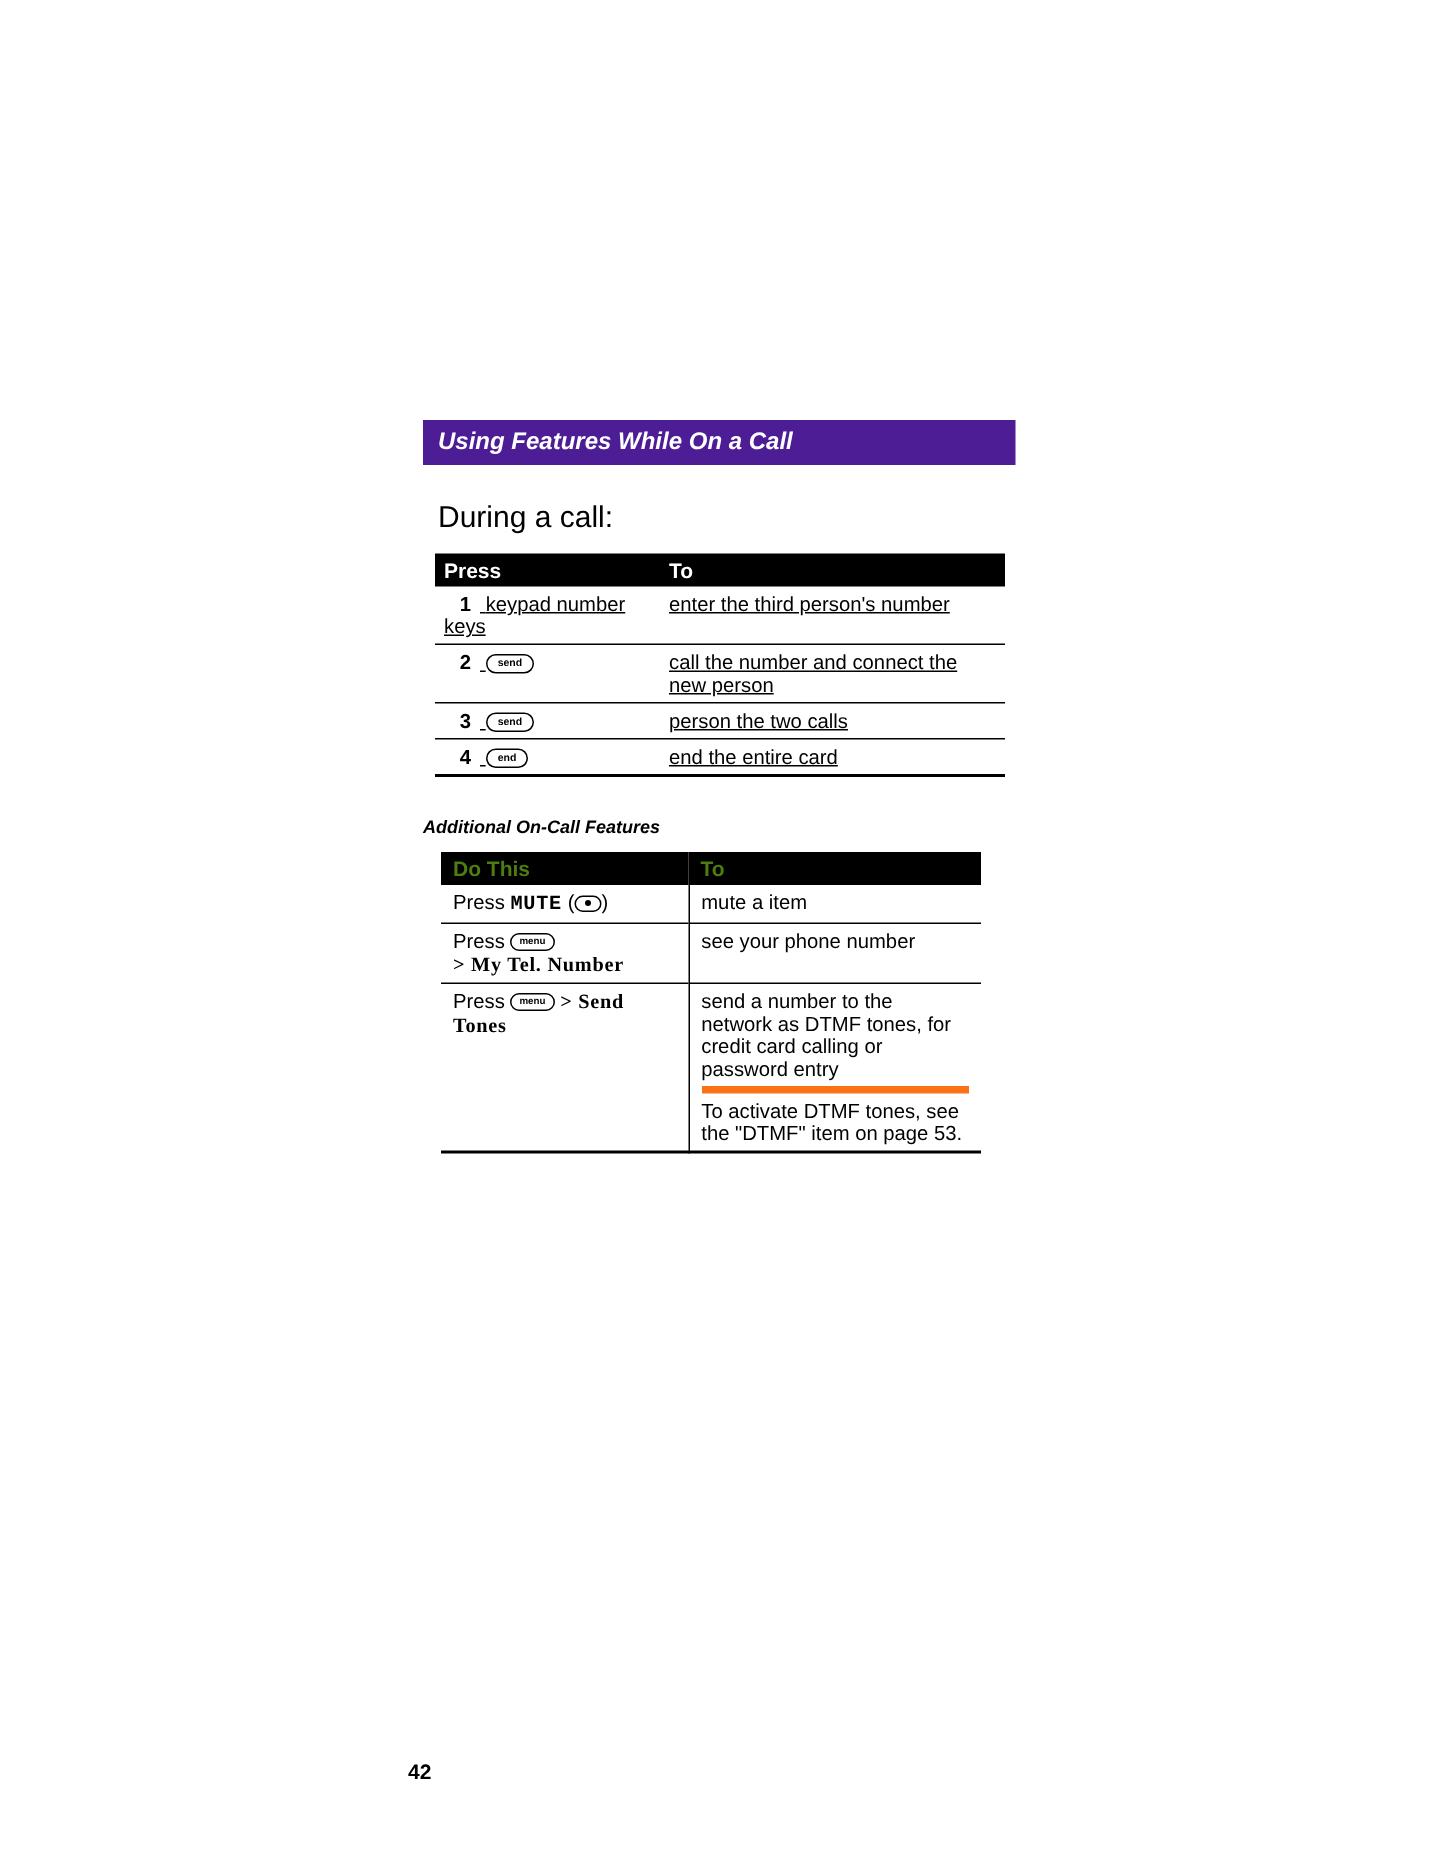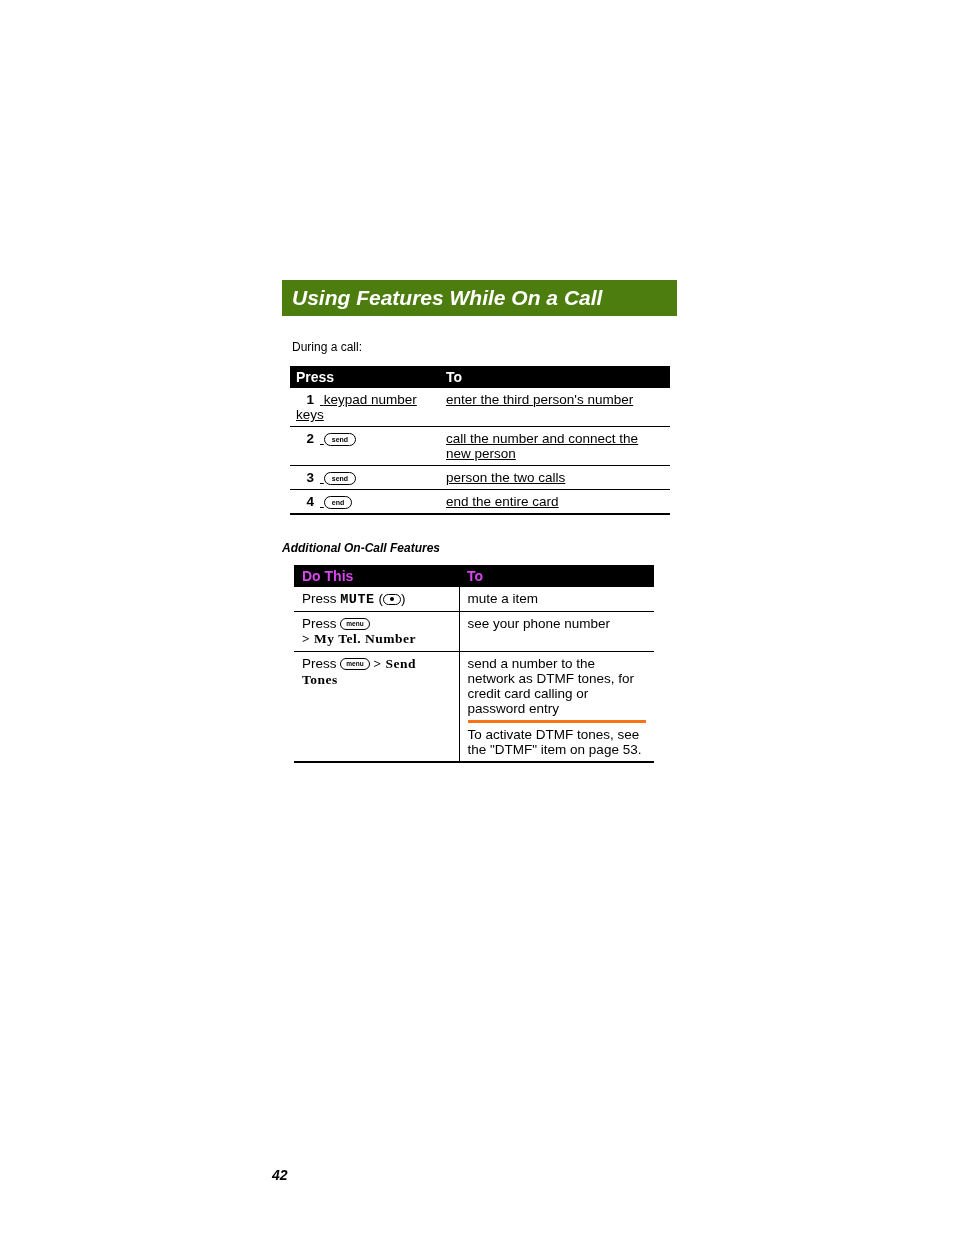--- a/index.html
+++ b/index.html
@@ -14,30 +14,30 @@
       height: 1235px;
       position: relative;
     }
     .page {
       position: absolute;
       top: 280px;
       left: 282px;
       width: 395px;
     }
     .title-bar {
-      background: #4d7c0f;
+      background: #4c1d95;
       color: #fff;
       font-style: italic;
       font-weight: bold;
-      font-size: 21px;
+      font-size: 16px;
       padding: 6px 10px;
       margin-bottom: 24px;
     }
     .intro-text {
-      font-size: 12px;
+      font-size: 20px;
       margin-bottom: 12px;
       margin-left: 10px;
       font-weight: 300;
     }
     .table1 {
       width: 380px;
       margin-left: 8px;
       border-collapse: collapse;
       margin-bottom: 26px;
     }
@@ -96,21 +96,21 @@
       margin-left: 10px;
       font-weight: 300;
     }
     .table2 {
       width: 360px;
       margin-left: 12px;
       border-collapse: collapse;
     }
     .table2 thead tr {
       background: #000;
-      color: #d946ef;
+      color: #4d7c0f;
     }
     .table2 thead th {
       text-align: left;
       font-weight: bold;
       font-size: 14px;
       padding: 3px 8px;
     }
     .table2 thead th:first-child {
       width: 165px;
     }
@@ -168,29 +168,28 @@
       position: absolute;
       width: 4px;
       height: 4px;
       background: #000;
       border-radius: 50%;
       top: 50%;
       left: 50%;
       transform: translate(-50%, -50%);
     }
     .inner-border-top {
-      border-top: 3px solid #f97316;
+      border-top: 5px solid #f97316;
     }
     .page-number {
       position: absolute;
       bottom: -420px;
       left: -10px;
       font-weight: bold;
       font-size: 14px;
-      font-style: italic;
     }
   </style>
 </head>
 <body>
 
 <div class="page">
 
   <div class="title-bar">Using Features While On a Call</div>
 
   <div class="intro-text">During a call:</div>

